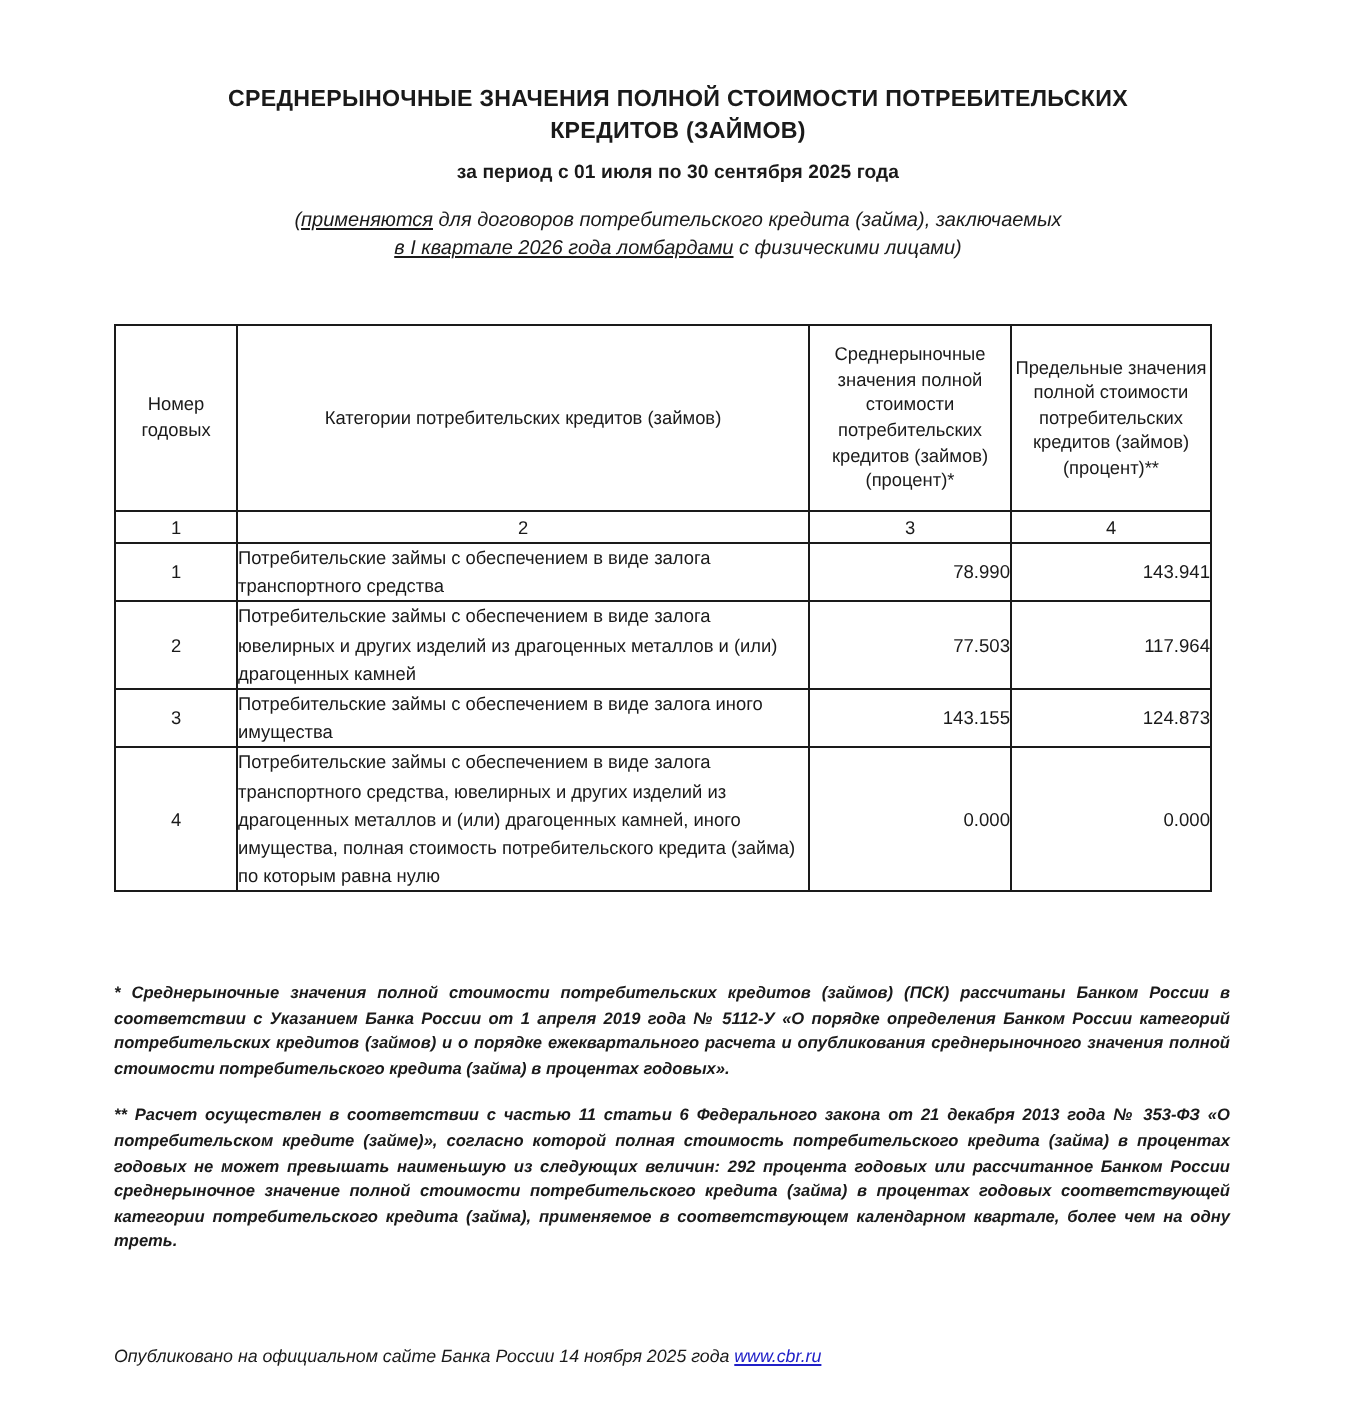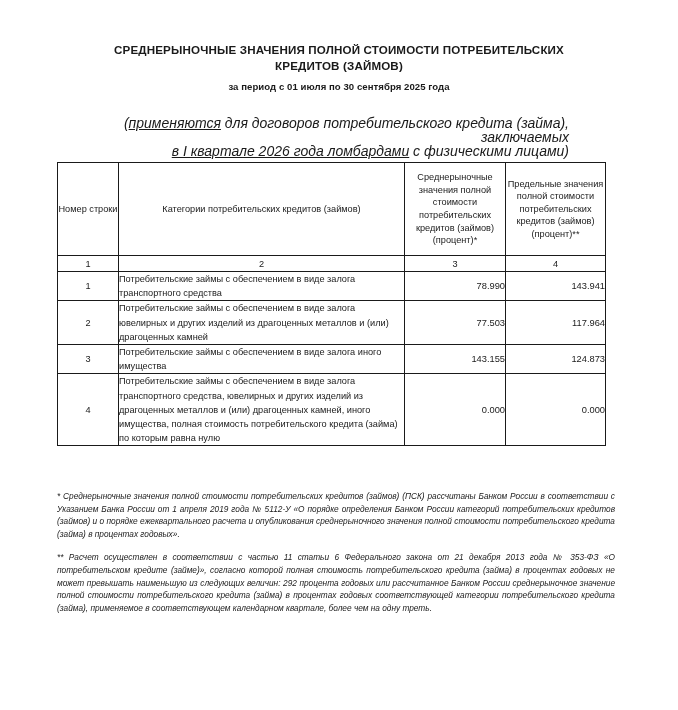--- a/index.html
+++ b/index.html
@@ -38,28 +38,27 @@
     width: 470px;
   }
   .doc-period {
     font-size: 9.6px;
     font-weight: bold;
     margin-top: 8px;
     letter-spacing: 0.05px;
     text-align: center;
   }
   .doc-applic {
-    margin-top: 24px;
-    font-size: 14px;
+    margin-top: 12px;
+    font-size: 10px;
     font-style: italic;
     line-height: 14px;
     width: 460px;
     margin-left: auto;
     margin-right: auto;
-    text-align: right;
   }
   .u {
     text-decoration: underline;
   }
 
   
   .tbl-wrap {
     position: absolute;
     left: 57px;
     top: 162px;
@@ -124,20 +123,21 @@
     top: 490px;
     width: 560px;
   }
   .note {
     font-size: 8.3px;
     font-style: italic;
     line-height: 12.6px;
     text-align: justify;
     width: 558px;
     margin-bottom: 11px;
+    font-weight: bold;
   }
   .note-2 {
     margin-bottom: 0;
   }
 
   .published {
     position: absolute;
     left: 57px;
     top: 672px;
     font-size: 8.9px;
@@ -164,21 +164,21 @@
   <div class="tbl-wrap">
     <table class="main">
       <colgroup>
         <col class="c1">
           <col class="c2">
           <col class="c3">
           <col class="c4">
       </colgroup>
       <tbody>
         <tr>
-          <td class="hd hd-num">Номер строки</td>
+          <td class="hd hd-num">Номер годовых</td>
           <td class="hd">Категории потребительских кредитов (займов)</td>
           <td class="hd">Среднерыночные значения полной стоимости потребительских кредитов (займов) (процент)*</td>
           <td class="hd">Предельные значения полной стоимости потребительских кредитов (займов) (процент)**</td>
         </tr>
         <tr class="numrow">
           <td>1</td>
           <td>2</td>
           <td>3</td>
           <td>4</td>
         </tr>
@@ -209,14 +209,15 @@
         </tr>
       </tbody>
     </table>
   </div>
 
   <div class="notes">
     <div class="note">* Среднерыночные значения полной стоимости потребительских кредитов (займов) (ПСК) рассчитаны Банком России в соответствии с Указанием Банка России от 1 апреля 2019 года № 5112-У «О порядке определения Банком России категорий потребительских кредитов (займов) и о порядке ежеквартального расчета и опубликования среднерыночного значения полной стоимости потребительского кредита (займа) в процентах годовых».</div>
     <div class="note note-2">** Расчет осуществлен в соответствии с частью 11 статьи 6 Федерального закона от 21 декабря 2013 года № 353-ФЗ «О потребительском кредите (займе)», согласно которой полная стоимость потребительского кредита (займа) в процентах годовых не может превышать наименьшую из следующих величин: 292 процента годовых или рассчитанное Банком России среднерыночное значение полной стоимости потребительского кредита (займа) в процентах годовых соответствующей категории потребительского кредита (займа), применяемое в соответствующем календарном квартале, более чем на одну треть.</div>
   </div>
 
+  <div class="published"><span>Опубликовано на официальном сайте Банка России 14 ноября 2025 года </span><span class="url">www.cbr.ru</span></div>
 
 </div>
 
 </body></html>

